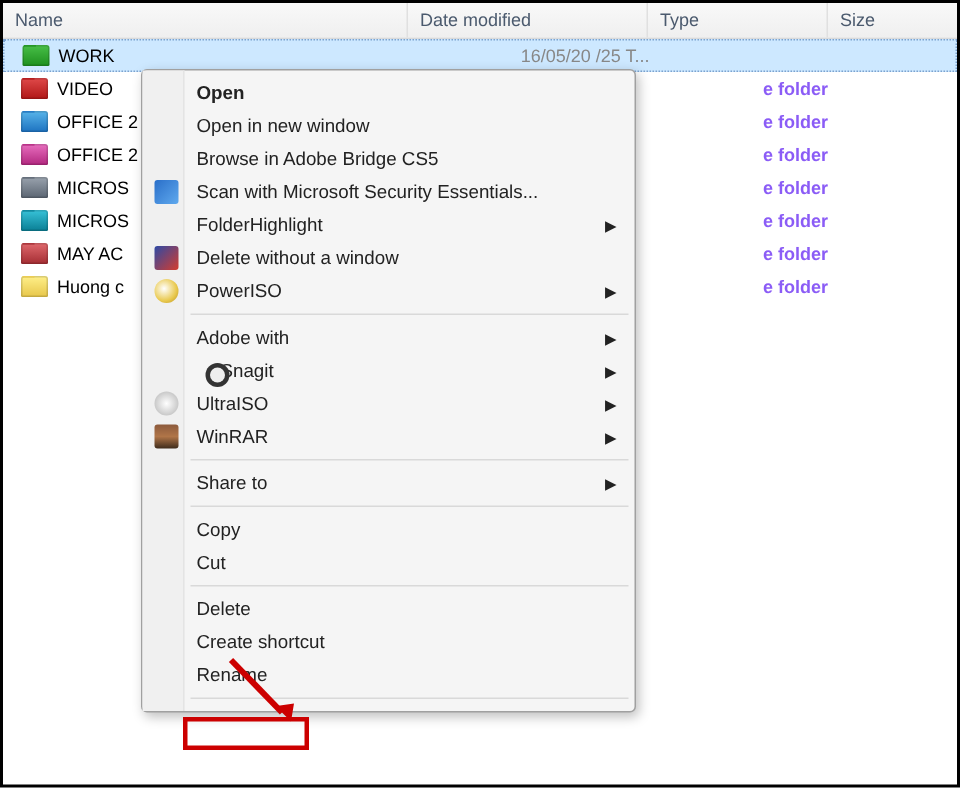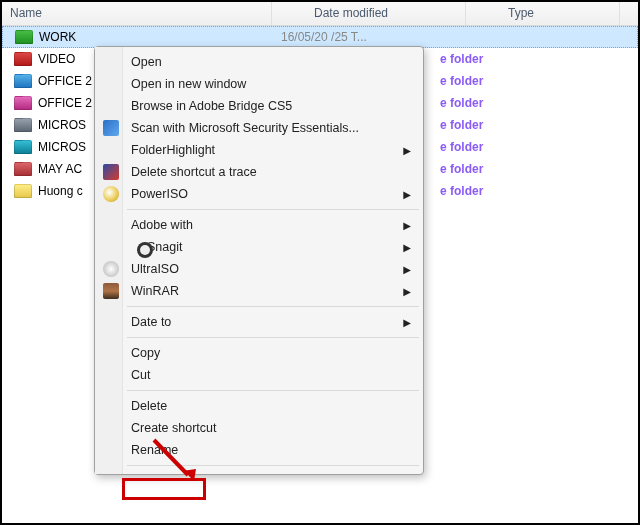--- a/index.html
+++ b/index.html
@@ -15,31 +15,31 @@
     position: relative;
     border: 2px solid #000;
   }
   .header {
     display: flex;
     height: 24px;
     background: linear-gradient(to bottom, #f9f9f9, #efefef);
     border-bottom: 1px solid #d9d9d9;
     color: #4b5a6e;
     font-size: 12px;
-    gap: 34px;
   }
   .col-name { flex: 0 0 270px; padding: 4px 8px; border-right: 1px solid #e0e0e0; }
   .col-date { flex: 0 0 160px; padding: 4px 8px; border-right: 1px solid #e0e0e0; }
   .col-type { flex: 0 0 120px; padding: 4px 8px; border-right: 1px solid #e0e0e0; }
   .col-size { flex: 1 1 auto; padding: 4px 8px; }
   .file-list { }
   .file-row {
     display: flex;
     align-items: center;
     height: 22px;
+    text-align: right;
   }
   .file-row.selected {
     background: #cde8ff;
     border: 1px dotted #7da2ce;
   }
   .cell-name {
     flex: 0 0 270px;
     display: flex;
     align-items: center;
     padding-left: 12px;
@@ -89,21 +89,21 @@
   }
   .menu-item {
     position: relative;
     display: flex;
     align-items: center;
     height: 22px;
     padding-left: 34px;
     font-size: 12.5px;
     color:#222;
   }
-  .menu-item.bold { font-weight: normal; }
+  .menu-item.bold { font-weight: bold; }
   .menu-item .arrow {
     position: absolute;
     right: 10px; top: 6px;
     font-size: 10px;
   }
   .menu-sep {
     height: 1px;
     background: #d9d9d9;
     margin: 4px 2px 4px 30px;
   }
@@ -230,21 +230,21 @@
   <div class="menu-item">
     <span class="menu-icon mi-shield"></span>
     <span>Scan with Microsoft Security Essentials...</span>
   </div>
   <div class="menu-item">
     <span>FolderHighlight</span>
       <span class="arrow">▶</span>
   </div>
   <div class="menu-item">
     <span class="menu-icon mi-zorin"></span>
-    <span>Delete shortcut a trace</span>
+    <span>Delete without a window</span>
   </div>
   <div class="menu-item">
     <span class="menu-icon mi-disc"></span>
     <span>PowerISO</span>
       <span class="arrow">▶</span>
   </div>
   <div class="menu-sep"></div>
   <div class="menu-item">
     <span>Adobe with</span>
       <span class="arrow">▶</span>
@@ -259,21 +259,21 @@
     <span>UltraISO</span>
       <span class="arrow">▶</span>
   </div>
   <div class="menu-item">
     <span class="menu-icon mi-rar"></span>
     <span>WinRAR</span>
       <span class="arrow">▶</span>
   </div>
   <div class="menu-sep"></div>
   <div class="menu-item">
-    <span>Date to</span>
+    <span>Share to</span>
       <span class="arrow">▶</span>
   </div>
   <div class="menu-sep"></div>
   <div class="menu-item">
       <span>Copy</span>
     </div>
   <div class="menu-item">
       <span>Cut</span>
     </div>
   <div class="menu-sep"></div>

